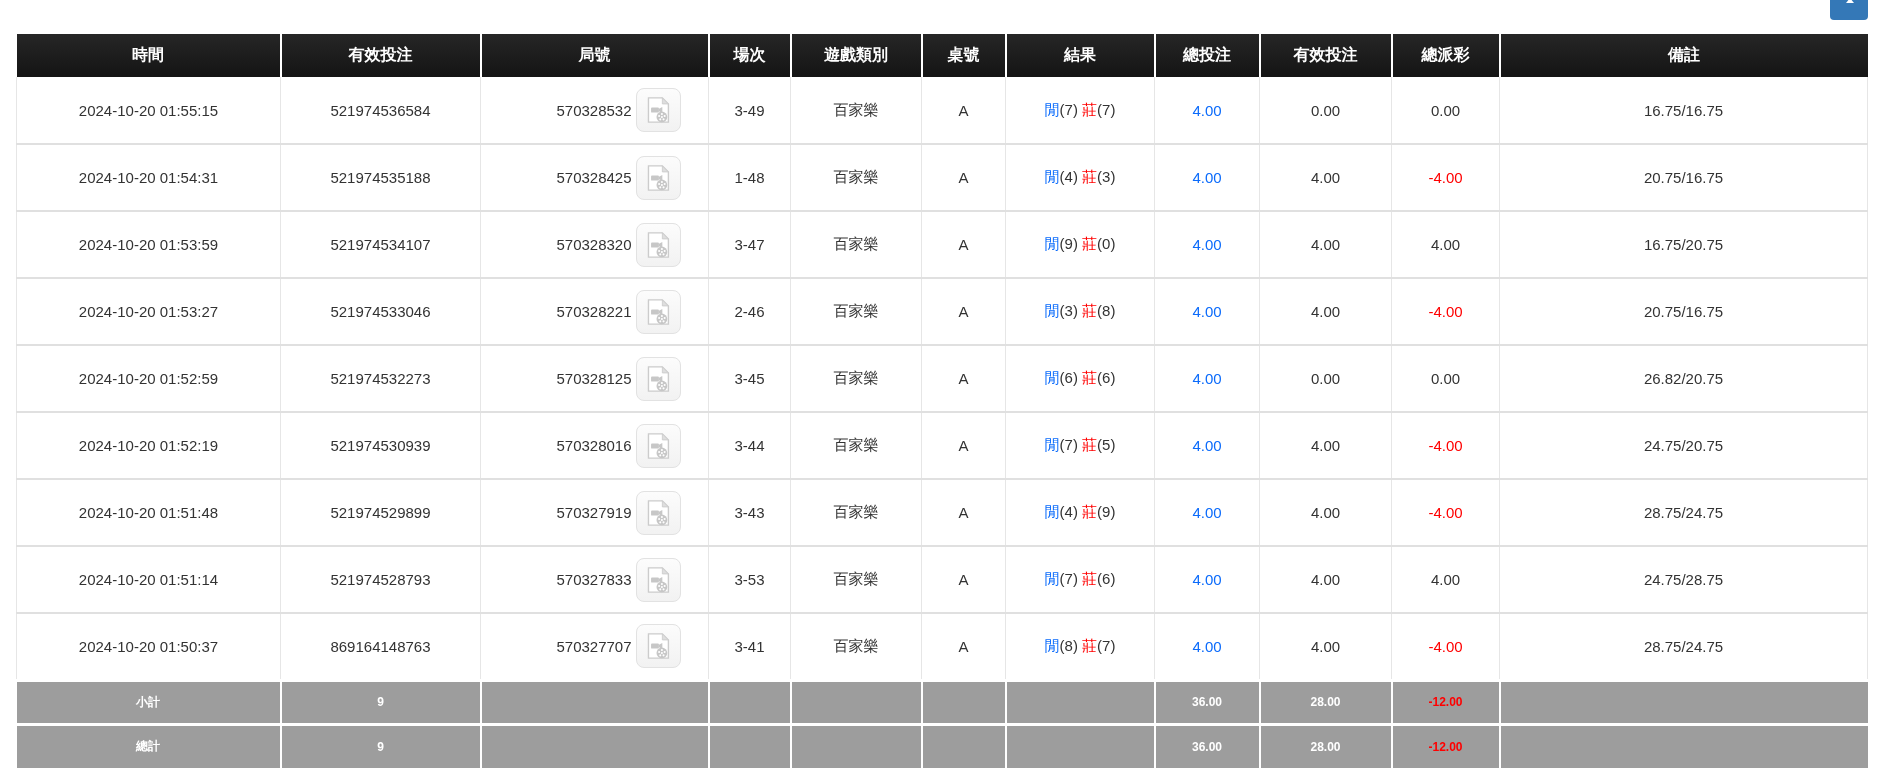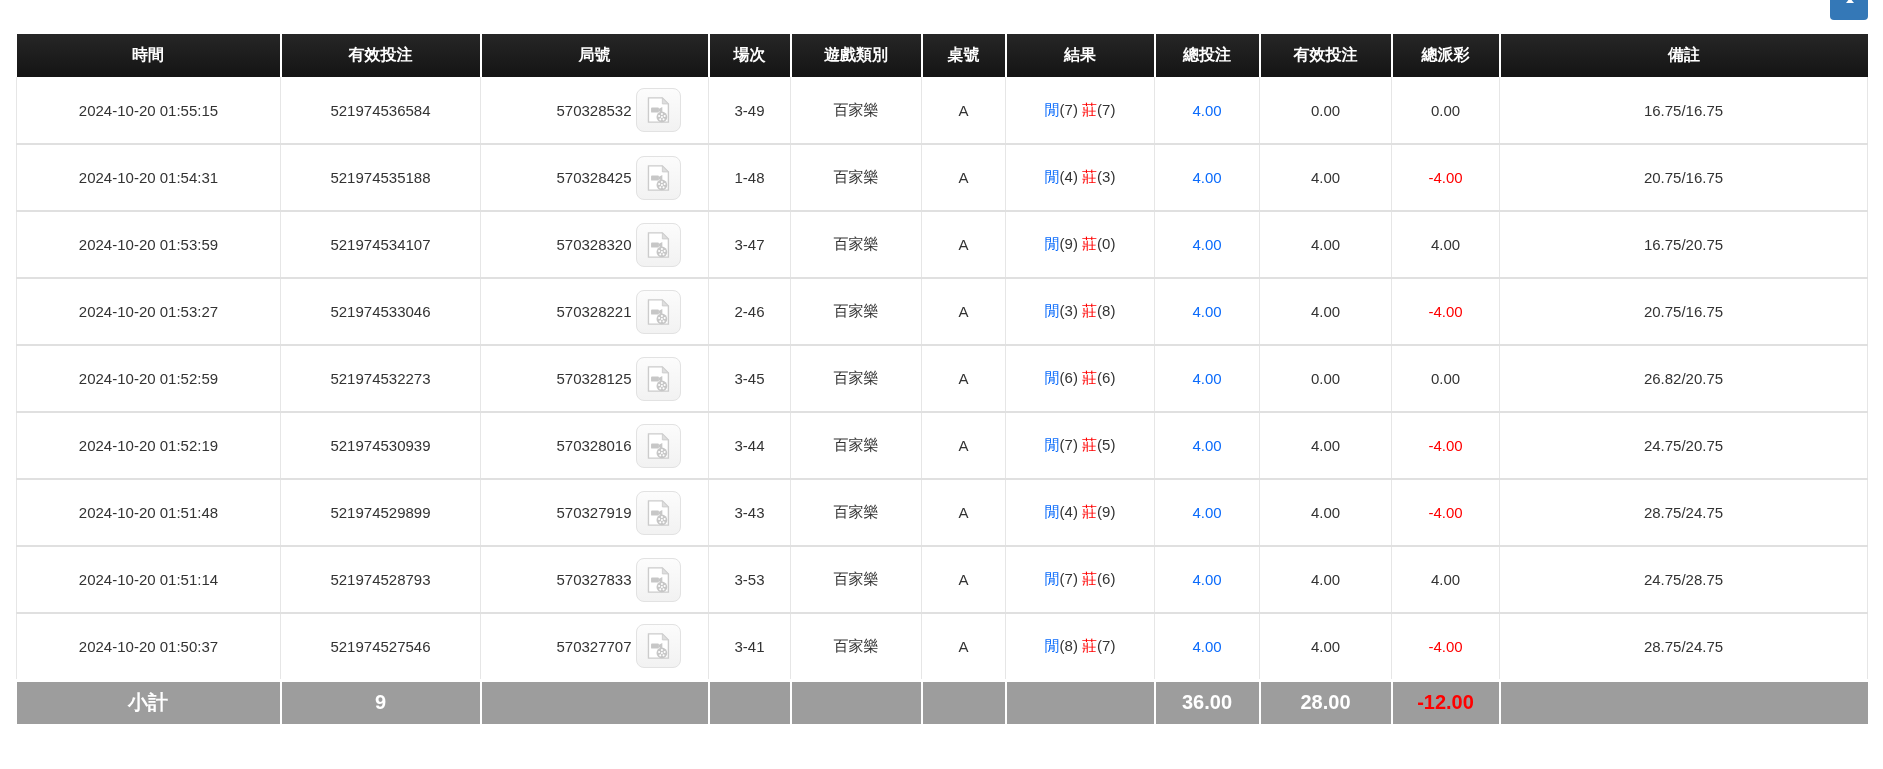--- a/index.html
+++ b/index.html
@@ -53,21 +53,21 @@
     width:45px;height:44px;border:1px solid #e2e2e2;border-radius:8px;
     background:linear-gradient(#fcfcfc,#f2f2f2);
     display:inline-flex;align-items:center;justify-content:center;
     cursor:pointer;padding:0;
   }
   .player{color:var(--blue);}
   .banker{color:var(--red);}
   .bet-link{color:var(--blue);text-decoration:none;cursor:pointer;}
   .payout.neg{color:var(--red);margin-top:6px;}
   tfoot td{
-    background:var(--summary-bg);color:#fff;font-weight:bold;font-size:20px;
+    background:var(--summary-bg);color:#fff;font-weight:bold;font-size:12px;
     height:44px;text-align:center;vertical-align:middle;
     border-right:2px solid #fff;border-top:3px solid #fff;padding:0;
   }
   tfoot td:last-child{border-right:none;}
   tfoot .payout.neg{color:var(--red);}
 </style>
 </head>
 <body>
 
 <button class="top-btn">
@@ -355,21 +355,21 @@
     <td>百家樂</td>
     <td>A</td>
     <td><span class="player">閒</span><span>(7)</span> <span class="banker">莊</span><span>(6)</span></td>
     <td><a class="bet-link">4.00</a></td>
     <td>4.00</td>
     <td class="payout">4.00</td>
     <td>24.75/28.75</td>
   </tr>
       <tr>
     <td>2024-10-20 01:50:37</td>
-    <td>521974527546</td>
+    <td>869164148763</td>
     <td>
       <span class="round-wrap">
         <span>570327707</span>
         <button class="video-btn">
           <svg width="26" height="28" viewBox="0 0 30 32">
             <path d="M4 2 h16 l7 7 v21 H4 z" fill="#ffffff" stroke="#cccccc" stroke-width="1.6"></path>
             <path d="M20 2 v7 h7 z" fill="#dedede" stroke="#cccccc" stroke-width="1"></path>
             <rect x="7" y="13" width="9" height="6" rx="1" fill="#c7c7c7"></rect>
             <path d="M16 14.5 l4 -2 v7 l-4 -2 z" fill="#c7c7c7"></path>
             <circle cx="19.5" cy="24" r="6.2" fill="#c7c7c7"></circle>
@@ -400,14 +400,27 @@
       <td></td>
       <td></td>
       <td></td>
       <td></td>
       <td></td>
       <td class="payout">36.00</td>
       <td class="payout">28.00</td>
       <td class="payout neg">-12.00</td>
       <td></td>
     </tr>
+    <tr>
+      <td>總計</td>
+      <td>9</td>
+      <td></td>
+      <td></td>
+      <td></td>
+      <td></td>
+      <td></td>
+      <td class="payout">36.00</td>
+      <td class="payout">28.00</td>
+      <td class="payout neg">-12.00</td>
+      <td></td>
+    </tr>
   </tfoot>
 </table>
 
 </body></html>

